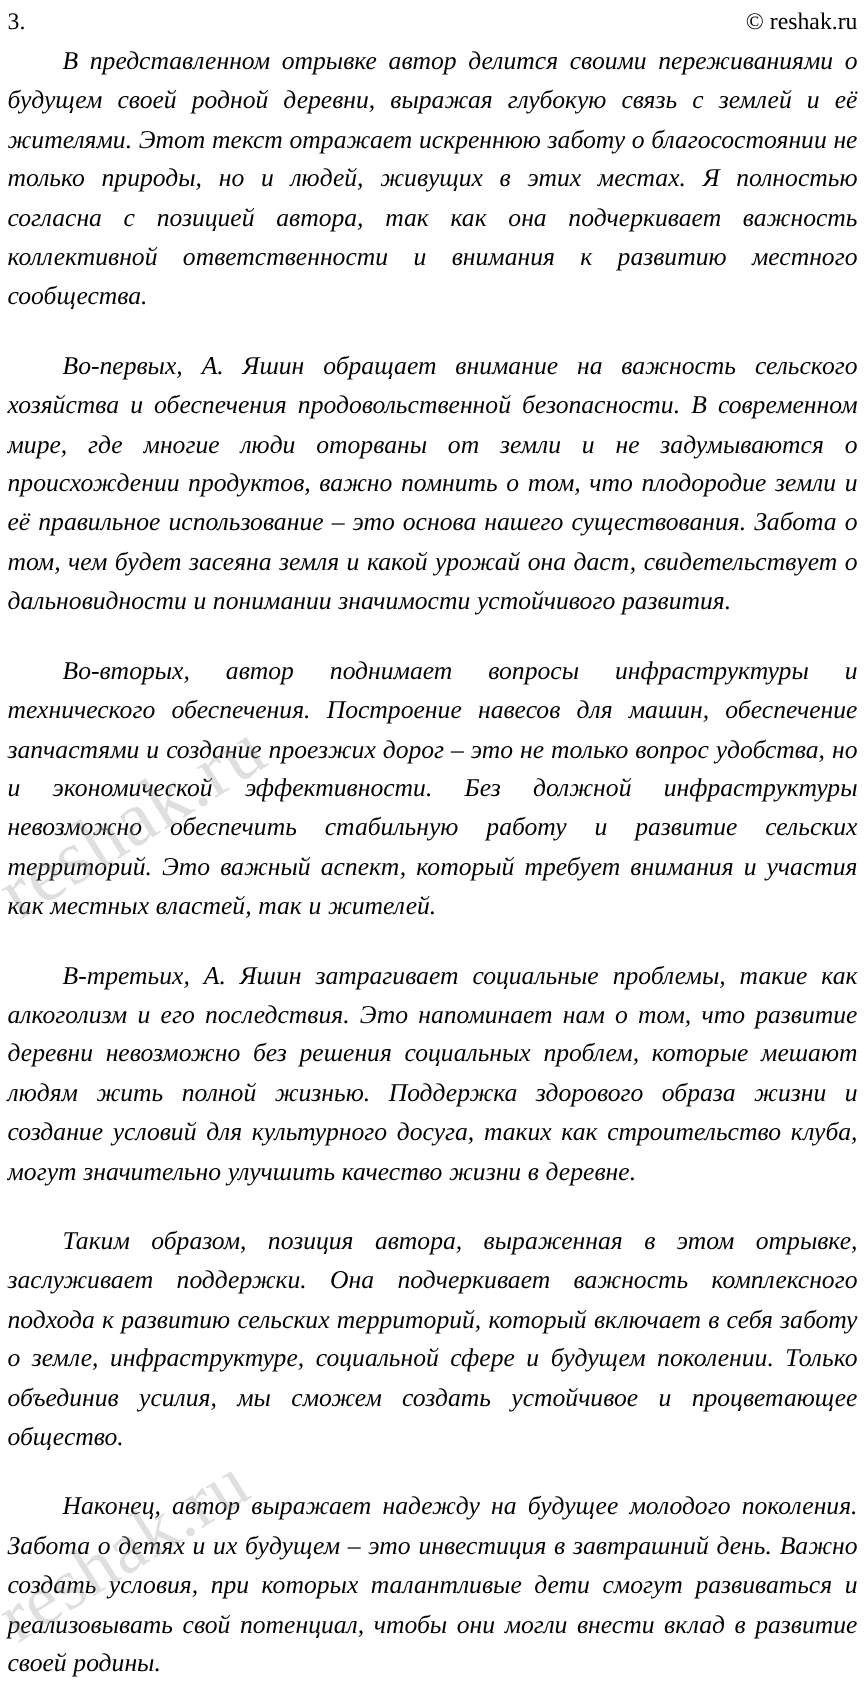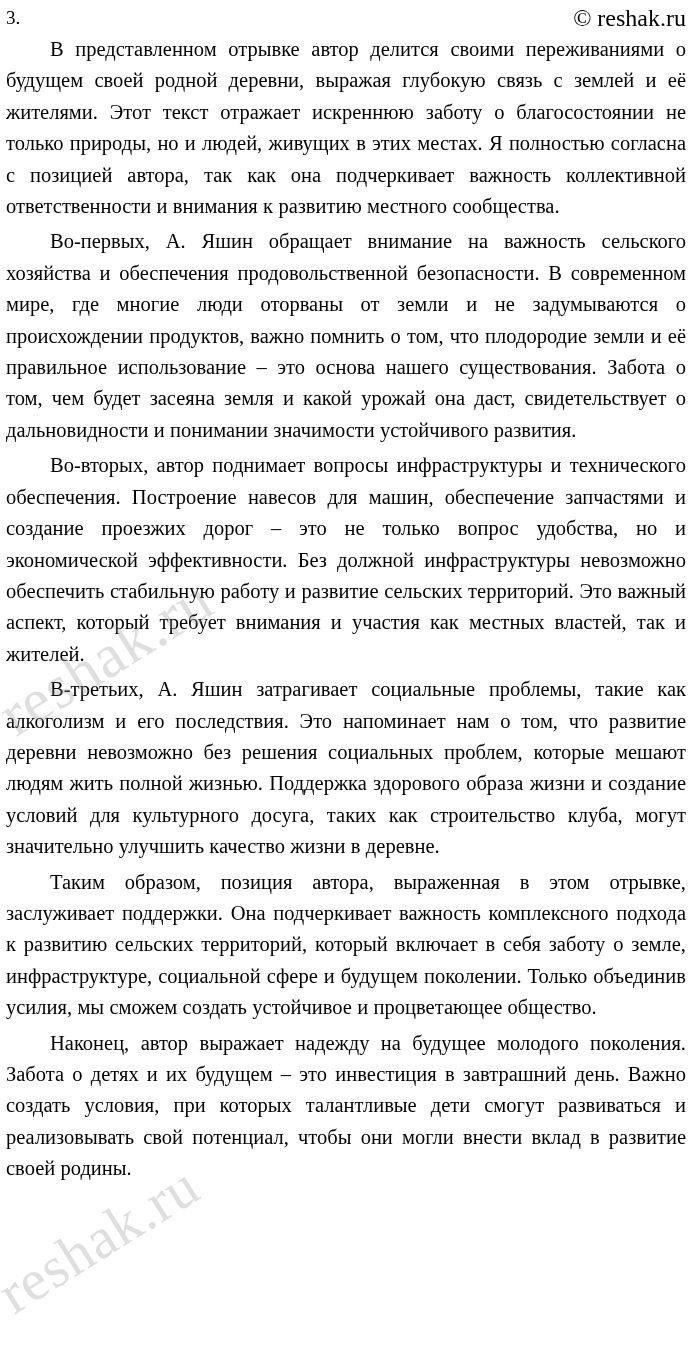--- a/index.html
+++ b/index.html
@@ -27,36 +27,37 @@
     justify-content: space-between;
     align-items: flex-start;
     font-size: 19px;
     line-height: 24px;
     height: 26px;
   }
   .page-number {
     font-size: 19px;
   }
   .copyright {
-    font-size: 24px;
+    font-size: 19px;
   }
   .body-text {
     margin-top: 2px;
+    font-style: italic;
   }
   .body-text p {
     margin: 0 0 0 0;
     text-align: justify;
     text-indent: 44px;
     font-size: 20.5px;
     line-height: 31.4px;
     word-spacing: 0.2px;
     hyphens: none;
   }
   .body-text p + p {
-    margin-top: 4px;
+    margin-top: 24px;
   }
   
   .watermark {
     position: absolute;
     font-family: "Liberation Serif", serif;
     font-size: 62px;
     letter-spacing: 1px;
     color: rgba(150, 150, 150, 0.30);
     transform: rotate(-32deg);
     transform-origin: left top;

